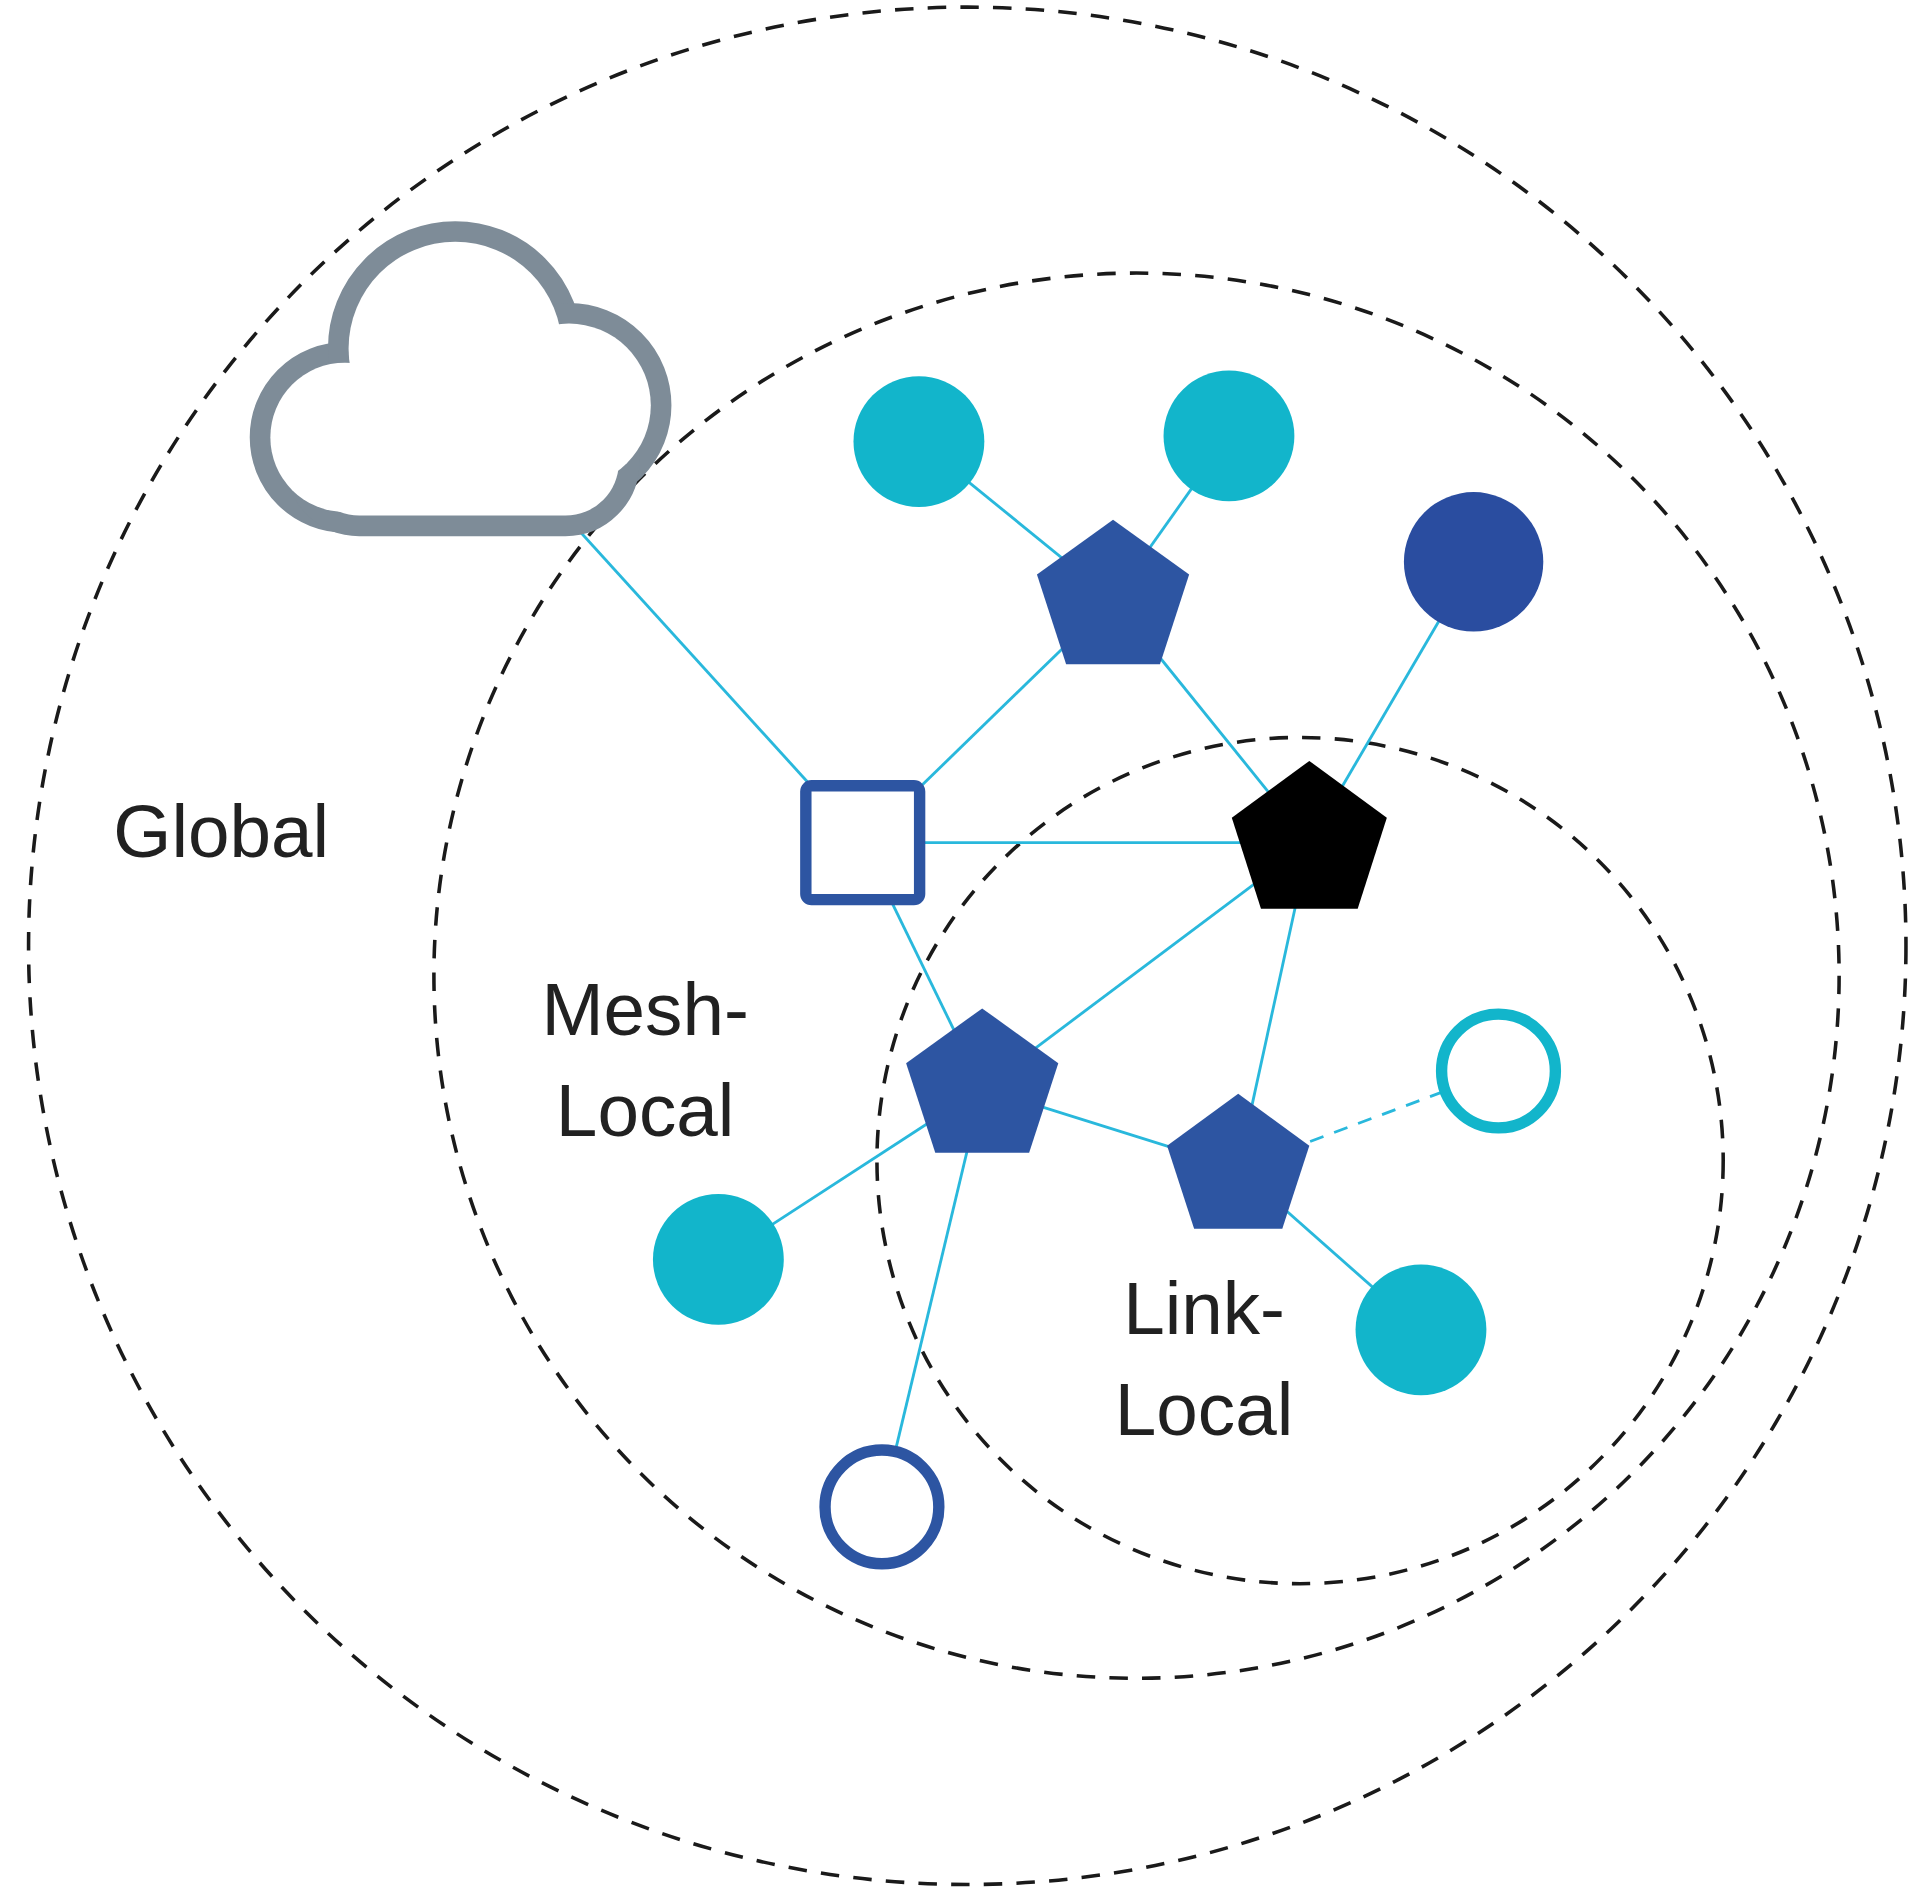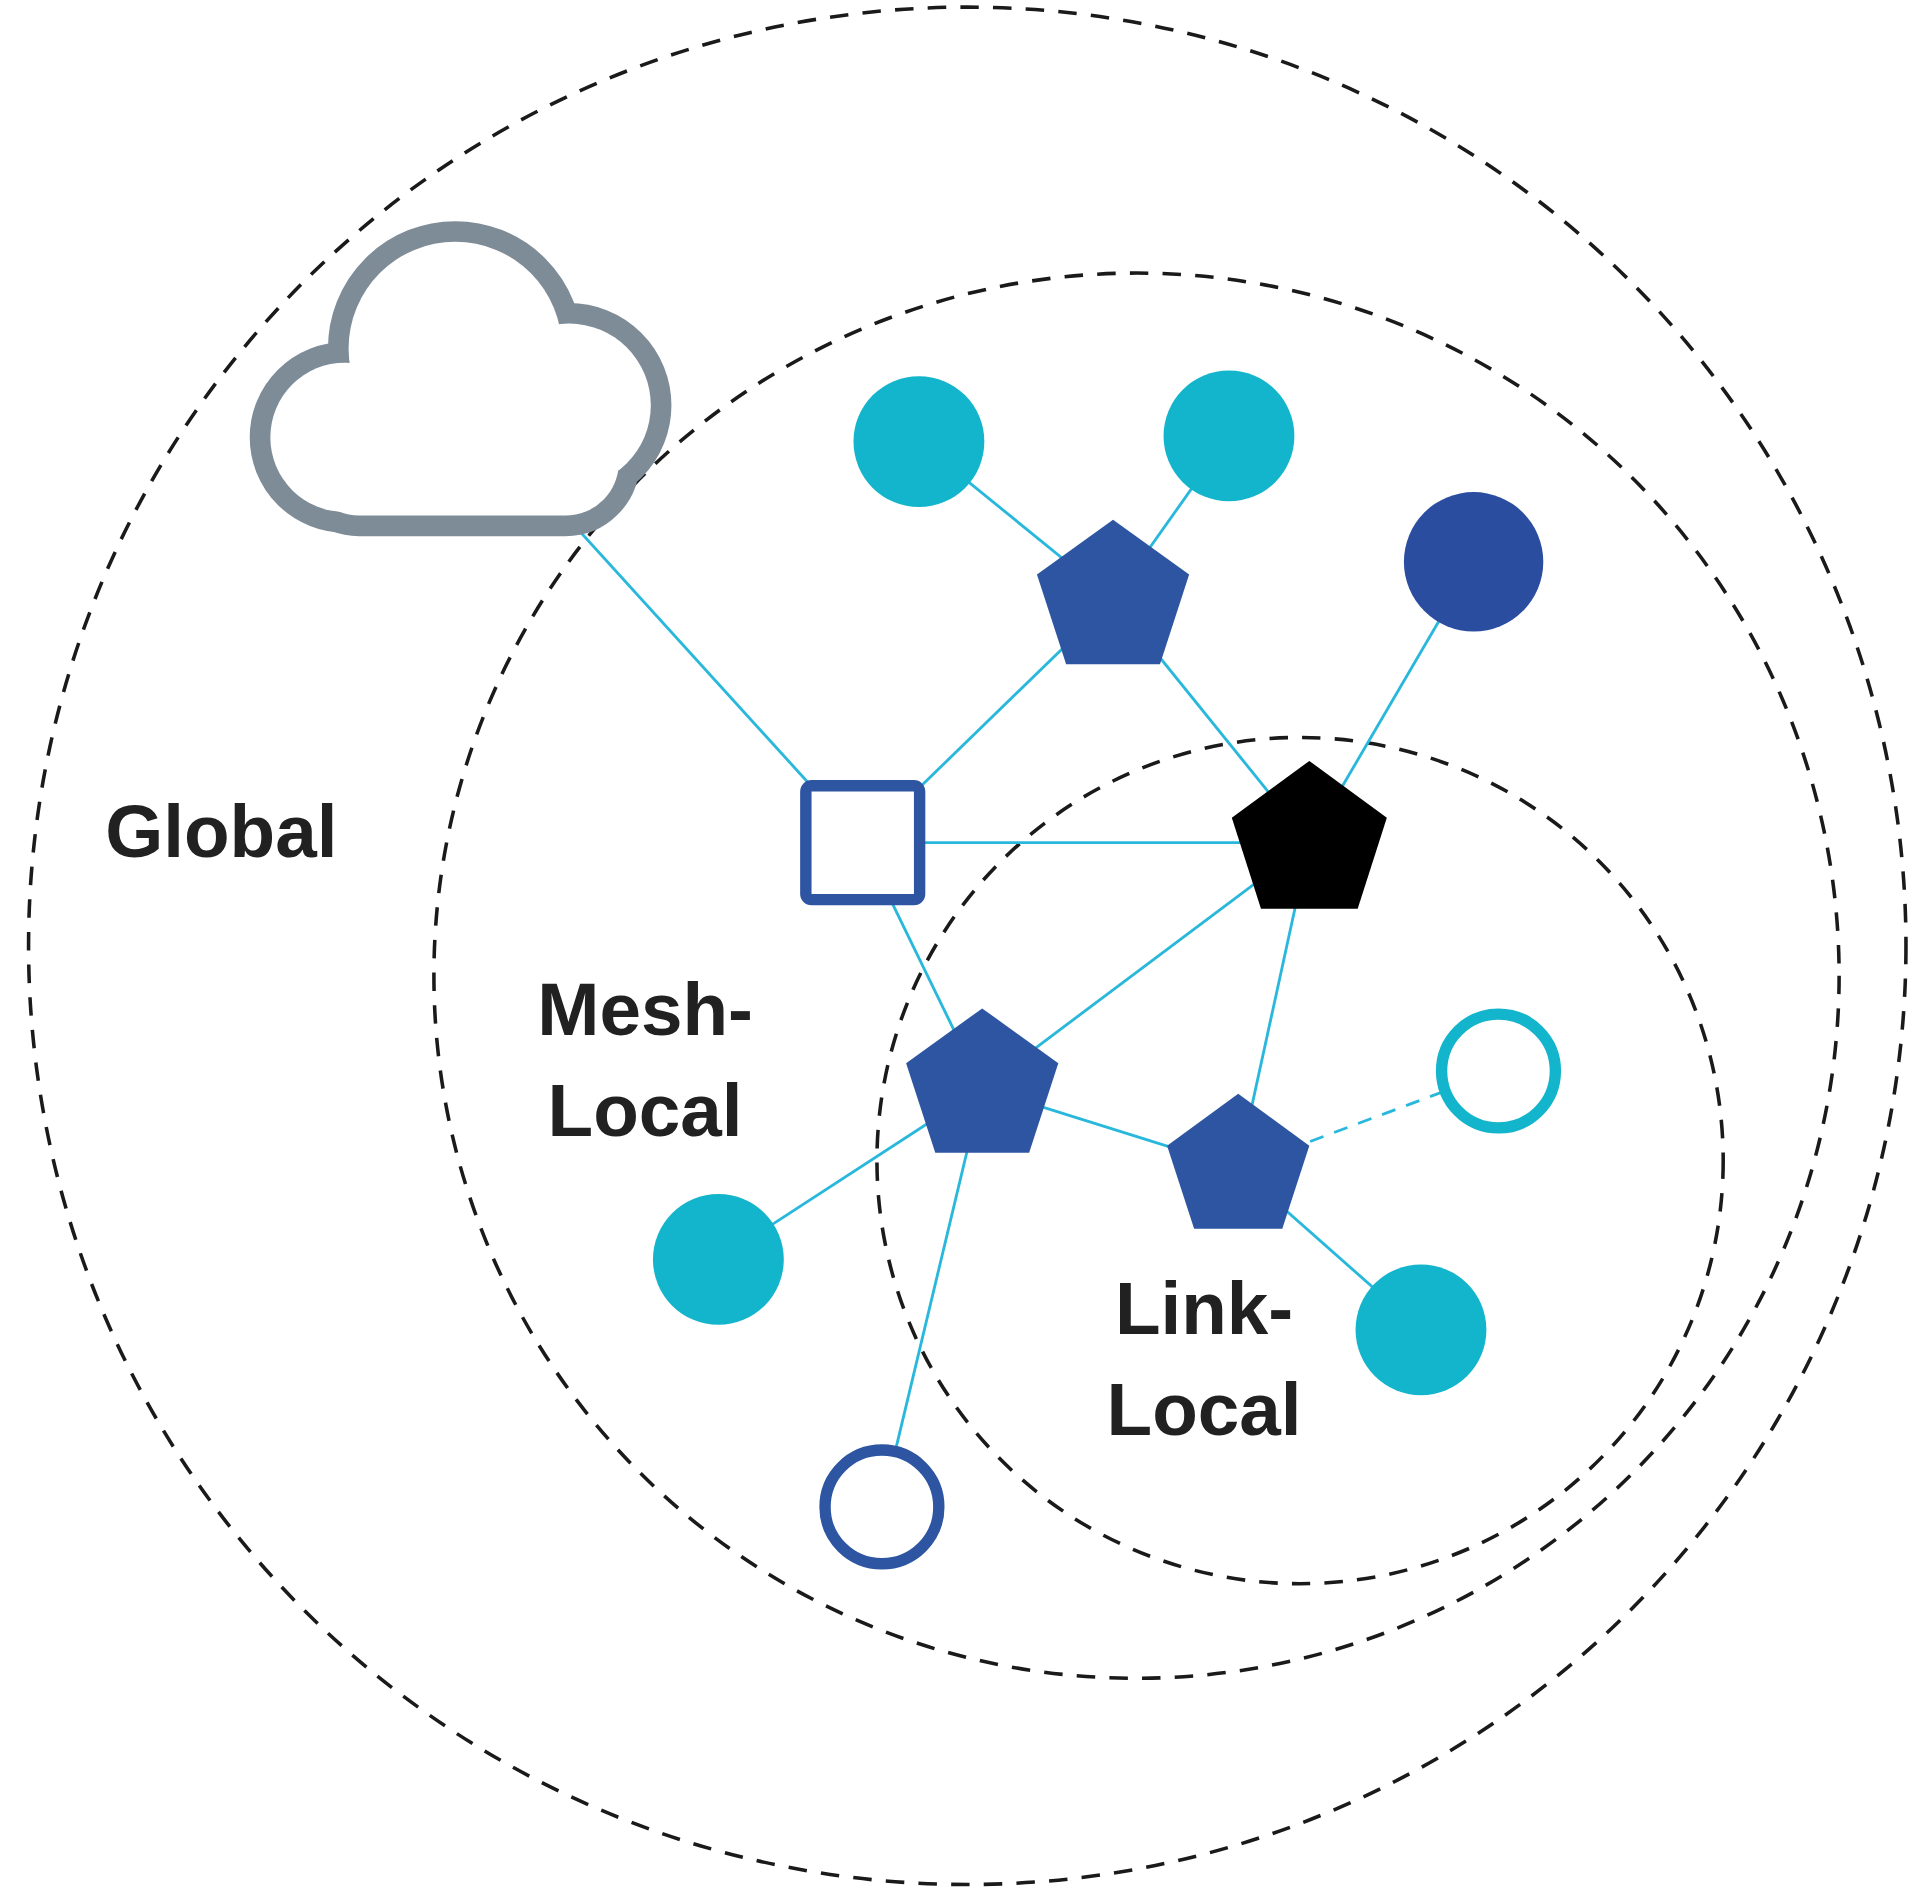--- a/index.html
+++ b/index.html
@@ -6,21 +6,20 @@
     margin: 0;
     padding: 0;
     background: #ffffff;
   }
   .canvas {
     width: 1926px;
     height: 1903px;
     position: relative;
     background: #ffffff;
     overflow: hidden;
-    font-weight: bold;
   }
   svg {
     display: block;
   }
   text {
     font-family: "Liberation Sans", sans-serif;
     font-size: 105px;
   }
 </style>
 </head>

